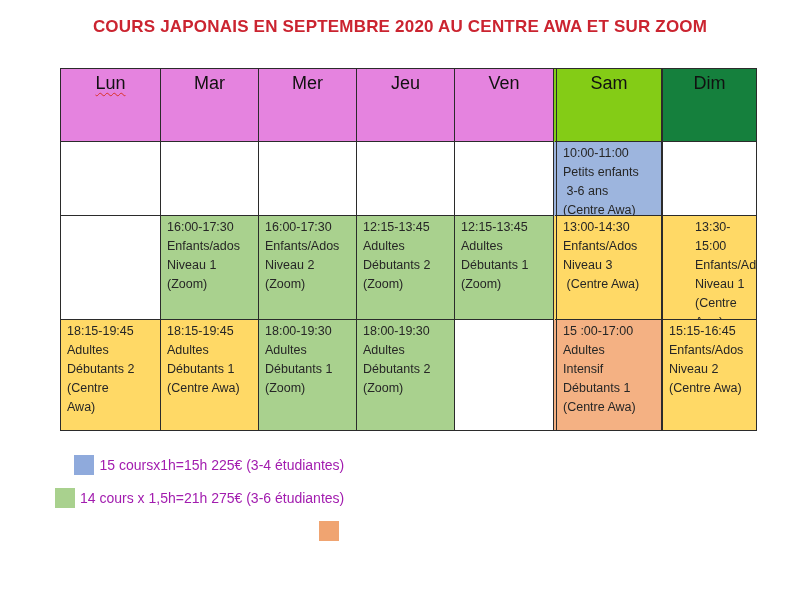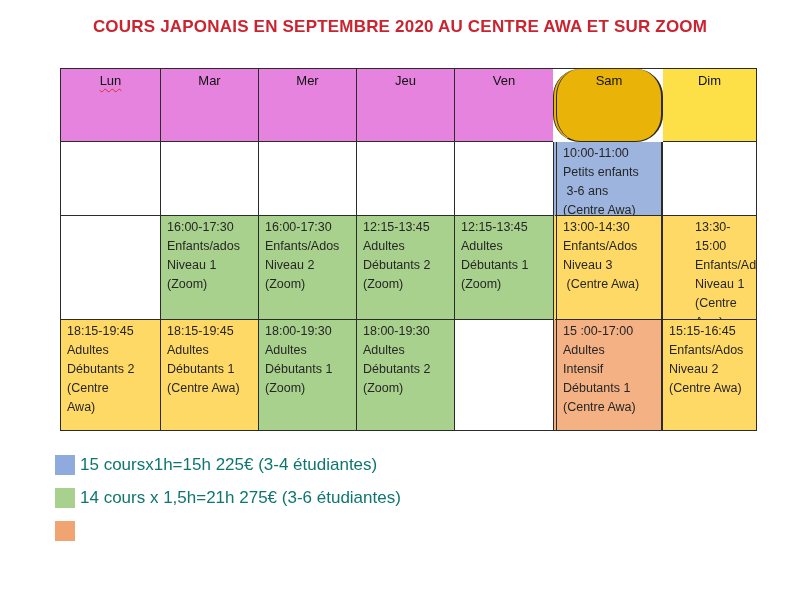--- a/index.html
+++ b/index.html
@@ -20,21 +20,21 @@
     border:1px solid #2b2b2b;
     box-sizing:content-box;
   }
   .hcell,.cell{
     box-sizing:border-box;
     border-right:1px solid #2b2b2b;
     border-bottom:1px solid #2b2b2b;
     overflow:hidden;
   }
   .hcell{
-    text-align:center;padding-top:4px;font-size:13px;color:#111;
+    text-align:center;padding-top:4px;font-size:18px;color:#111;
   }
   .cell{
     font-size:12.5px;line-height:19px;color:#262626;
     padding:2px 2px 0 6px;white-space:pre-wrap;
   }
   .no-r{border-right:none;}
   .sam{border-left:4px double #2b2b2b;border-right:2px solid #2b2b2b;}
   .last-col{border-right:none;}
   .last-row{border-bottom:none;}
   .squiggle{
@@ -42,40 +42,40 @@
     text-decoration-style:wavy;
     text-decoration-color:#d93025;
     text-decoration-thickness:1px;
     text-underline-offset:3px;
   }
   .legend{
     position:absolute;left:55px;top:454px;
   }
   .legend-item{
     display:flex;align-items:center;height:21px;margin-bottom:12px;
-    font-size:17px;color:#0f766e;
+    font-size:14px;color:#a21caf;justify-content:flex-end;
   }
   .swatch{
     width:20px;height:20px;display:inline-block;margin-right:5px;flex:0 0 auto;
   }
 </style>
 </head>
 <body>
 
 <div class="title" style="color: rgb(203, 36, 48);">COURS JAPONAIS EN SEPTEMBRE 2020 AU CENTRE AWA ET SUR ZOOM</div>
 
 <div class="grid">
 
   <div class="hcell" style="background: rgb(229, 131, 223);"><span class="squiggle">Lun</span></div>
   <div class="hcell" style="background: rgb(229, 131, 223);"><span>Mar</span></div>
   <div class="hcell" style="background: rgb(229, 131, 223);"><span>Mer</span></div>
   <div class="hcell" style="background: rgb(229, 131, 223);"><span>Jeu</span></div>
   <div class="hcell no-r" style="background: rgb(229, 131, 223);"><span>Ven</span></div>
-  <div class="hcell sam" style="background: #eab308; border-radius: 27px;"><span>Sam</span></div>
-  <div class="hcell last-col" style="background: #fde047;"><span>Dim</span></div>
+  <div class="hcell sam" style="background: #84cc16;"><span>Sam</span></div>
+  <div class="hcell last-col" style="background: #15803d;"><span>Dim</span></div>
 
   <div class="cell" style="background: rgb(255, 255, 255);"></div>
   <div class="cell" style="background: rgb(255, 255, 255);"></div>
   <div class="cell" style="background: rgb(255, 255, 255);"></div>
   <div class="cell" style="background: rgb(255, 255, 255);"></div>
   <div class="cell no-r" style="background: rgb(255, 255, 255);"></div>
   <div class="cell sam" style="background: rgb(157, 181, 222);">10:00-11:00
 Petits enfants
  3-6 ans
 (Centre Awa)</div>

